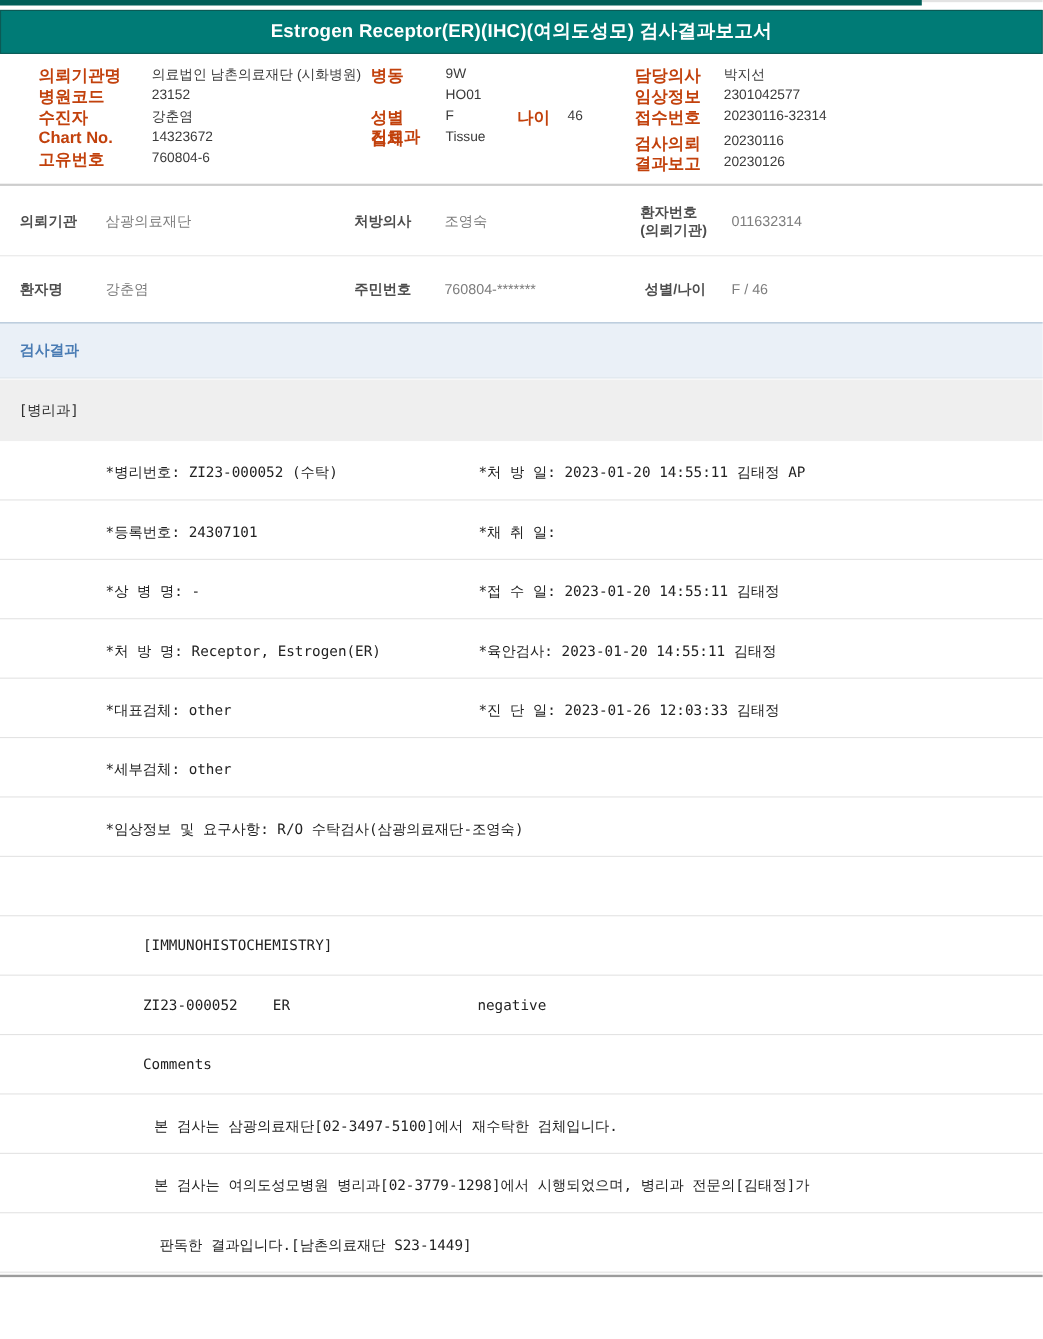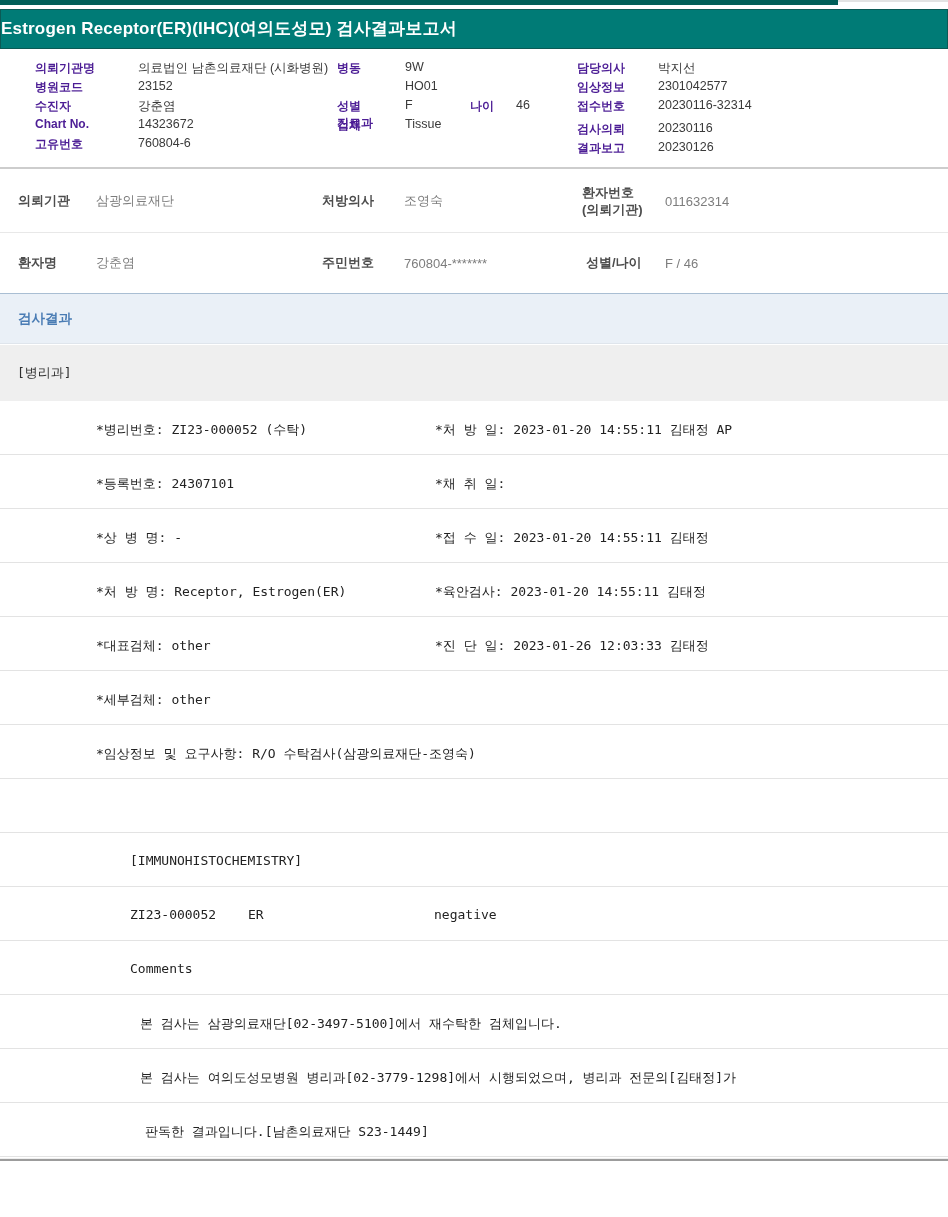--- a/index.html
+++ b/index.html
@@ -3,24 +3,24 @@
 <meta charset="utf-8">
 <style>
   * { margin:0; padding:0; box-sizing:border-box; }
   body { background:#ffffff; font-family:"Liberation Sans", sans-serif; }
   .page { position:relative; width:948px; height:1217px; background:#ffffff; overflow:hidden; }
 
   .top-hairline { position:absolute; top:0; left:0; width:948px; height:2px; background:#e3e3e3; }
   .top-teal-strip { position:absolute; top:0; left:0; width:838px; height:5px; background:#015f59; }
 
   .title-bar { position:absolute; top:9px; left:0; width:948px; height:40px;
-               background:#007b76; border:1px solid #0b5a55; }
+               background:#007b76; border:1px solid #0b5a55; text-align:center; }
   .title-bar .title { line-height:38px; color:#ffffff; font-weight:bold; font-size:17px; letter-spacing:0.2px; }
 
-  .hf-label { position:absolute; font-size:12px; font-weight:bold; color:#4c1d95; white-space:nowrap; }
+  .hf-label { position:absolute; font-size:15px; font-weight:bold; color:#c2410c; white-space:nowrap; }
   .hf-value { position:absolute; font-size:12.5px; color:#3a3a3a; white-space:nowrap; }
 
   .hdr-divider { position:absolute; top:167px; left:0; width:948px; height:2px; background:#cdcdcd; }
 
   .prow { position:absolute; left:0; width:948px; }
   #prow1 { top:169px; height:64px; border-bottom:1px solid #e8e8e8; }
   #prow2 { top:233px; height:60px; }
   .prow .lbl { position:absolute; top:50%; transform:translateY(-50%); font-size:13px; font-weight:bold; color:#4d4d4d; white-space:nowrap; }
   .prow .val { position:absolute; top:50%; transform:translateY(-50%); font-size:13px; color:#7d7d7d; white-space:nowrap; }
   .prow .lbl-stack { position:absolute; top:50%; transform:translateY(-50%); font-size:13px; font-weight:bold; color:#4d4d4d; line-height:17px; white-space:nowrap; }

